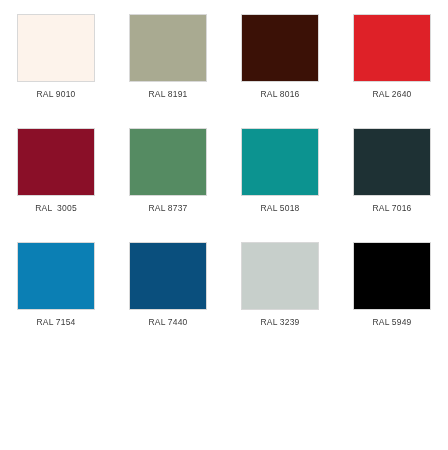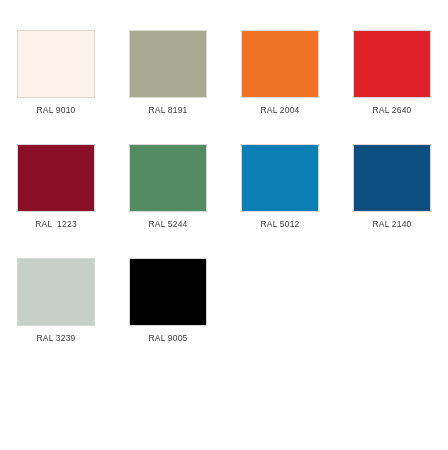--- a/index.html
+++ b/index.html
@@ -14,21 +14,20 @@
     font-family: "Liberation Sans", sans-serif;
   }
 
   #swatch-chart {
     width: 448px;
     height: 366px;
     position: relative;
     background: #ffffff;
     box-sizing: border-box;
     padding: 14px 0 0 0;
-    margin-top: 16px;
   }
 
   .swatch-grid {
     display: grid;
     grid-template-columns: repeat(4, 112px);
     grid-template-rows: repeat(4, 114px);
     width: 448px;
   }
 
   .swatch-cell {
@@ -65,59 +64,67 @@
       <div class="swatch-chip" style="background-color: rgb(253, 243, 235);"></div>
       <div class="swatch-label">RAL 9010</div>
     </div>
 
 
     <div class="swatch-cell">
       <div class="swatch-chip" style="background-color: rgb(169, 170, 145);"></div>
       <div class="swatch-label">RAL 8191</div>
     </div>
 
+    <div class="swatch-cell">
+      <div class="swatch-chip" style="background-color: rgb(59, 17, 6);"></div>
+      <div class="swatch-label">RAL 8016</div>
+    </div>
 
 
-    <div class="swatch-cell">
-      <div class="swatch-chip" style="background-color: rgb(240, 115, 37);"></div>
-      <div class="swatch-label">RAL 2004</div>
-    </div>
 
     <div class="swatch-cell">
       <div class="swatch-chip" style="background-color: rgb(222, 33, 40);"></div>
       <div class="swatch-label">RAL 2640</div>
     </div>
 
     <div class="swatch-cell">
       <div class="swatch-chip" style="background-color: rgb(138, 15, 40);"></div>
-      <div class="swatch-label">RAL  1223</div>
+      <div class="swatch-label">RAL  3005</div>
     </div>
 
     <div class="swatch-cell">
       <div class="swatch-chip" style="background-color: rgb(85, 139, 98);"></div>
-      <div class="swatch-label">RAL 5244</div>
+      <div class="swatch-label">RAL 8737</div>
     </div>
 
 
+    <div class="swatch-cell">
+      <div class="swatch-chip" style="background-color: rgb(12, 147, 144);"></div>
+      <div class="swatch-label">RAL 5018</div>
+    </div>
 
+    <div class="swatch-cell">
+      <div class="swatch-chip" style="background-color: rgb(30, 49, 52);"></div>
+      <div class="swatch-label">RAL 7016</div>
+    </div>
 
     <div class="swatch-cell">
       <div class="swatch-chip" style="background-color: rgb(11, 127, 180);"></div>
-      <div class="swatch-label">RAL 5012</div>
+      <div class="swatch-label">RAL 7154</div>
     </div>
 
     <div class="swatch-cell">
       <div class="swatch-chip" style="background-color: rgb(10, 79, 125);"></div>
-      <div class="swatch-label">RAL 2140</div>
+      <div class="swatch-label">RAL 7440</div>
     </div>
 
     <div class="swatch-cell">
       <div class="swatch-chip" style="background-color: rgb(199, 207, 203);"></div>
       <div class="swatch-label">RAL 3239</div>
     </div>
 
     <div class="swatch-cell">
       <div class="swatch-chip" style="background-color: rgb(0, 0, 0);"></div>
-      <div class="swatch-label">RAL 9005</div>
+      <div class="swatch-label">RAL 5949</div>
     </div>
 
   </div>
 </div>
 
 </body></html>

